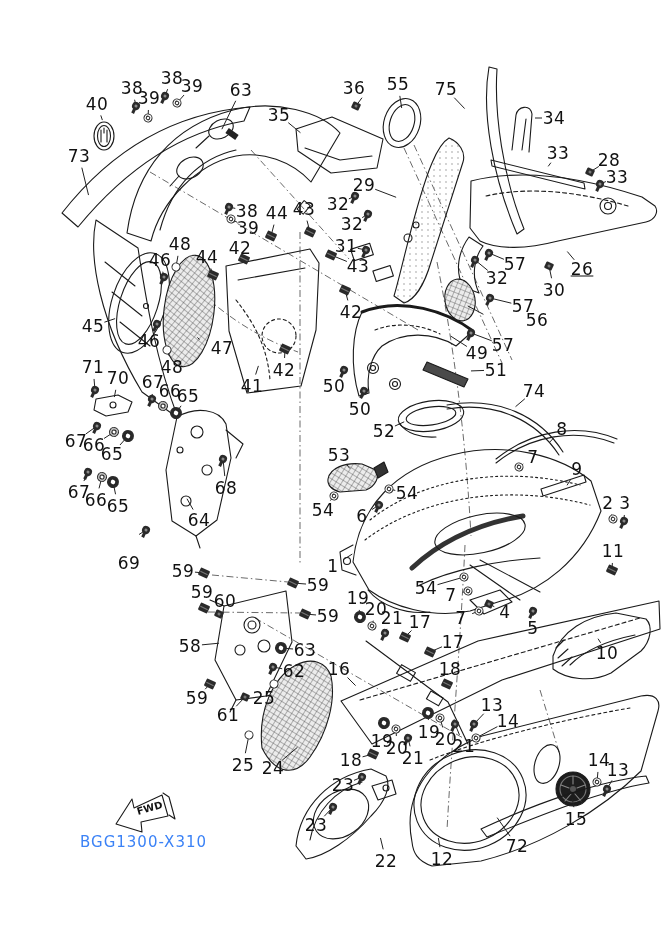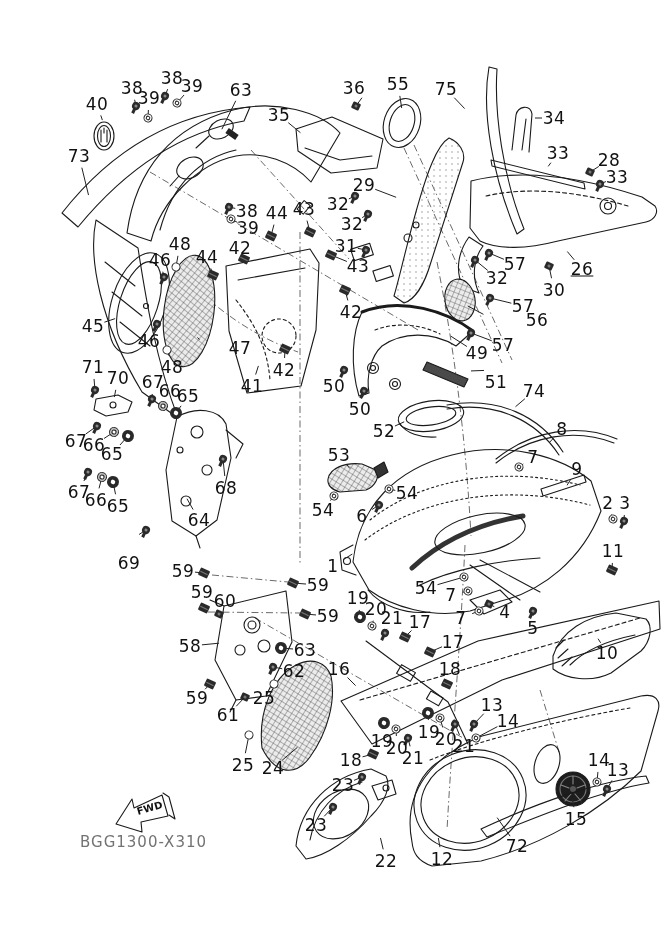--- a/index.html
+++ b/index.html
@@ -1,21 +1,21 @@
 <!DOCTYPE html>
 <html><head>
 <meta charset="utf-8">
 <style>
   html,body{margin:0;padding:0;background:#fff;}
   .stage{position:relative;width:661px;height:935px;background:#ffffff;overflow:hidden;
          font-family:"DejaVu Sans", sans-serif;}
   .stage svg{position:absolute;left:0;top:0;}
   .callout{position:absolute;transform:translate(-50%,-50%);font-size:17px;line-height:1;
            color:#111;white-space:nowrap;letter-spacing:0.5px;}
-  .diagram-code{position:absolute;left:80px;top:833px;font-size:15px;color:#737373;
+  .diagram-code{position:absolute;left:80px;top:833px;font-size:15px;color:#3b82f6;
                 letter-spacing:1px;}
   .fwd-text{font:bold 10px "DejaVu Sans",sans-serif;fill:#111;}
 </style>
 </head>
 <body>
 
 <div class="stage">
 
 <svg width="661" height="935" viewBox="0 0 661 935">
   <defs>
@@ -746,33 +746,33 @@
     <div class="callout" style="left: 248px; top: 228px;">39</div>
     <div class="callout" style="left: 346px; top: 246px;">31</div>
     <div class="callout" style="left: 358px; top: 266px;">43</div>
     <div class="callout" style="left: 351px; top: 312px;">42</div>
     <div class="callout" style="left: 240px; top: 248px;">42</div>
     <div class="callout" style="left: 207px; top: 257px;">44</div>
     <div class="callout" style="left: 180px; top: 244px;">48</div>
     <div class="callout" style="left: 160px; top: 260px;">46</div>
     <div class="callout" style="left: 93px; top: 326px;">45</div>
     <div class="callout" style="left: 149px; top: 341px;">46</div>
-    <div class="callout" style="left: 226px; top: 348px; padding-left: 28px;">47</div>
+    <div class="callout" style="left: 208px; top: 348px; padding-left: 28px;">47</div>
     <div class="callout" style="left: 172px; top: 367px;">48</div>
     <div class="callout" style="left: 252px; top: 386px;">41</div>
     <div class="callout" style="left: 284px; top: 370px;">42</div>
     <div class="callout" style="left: 515px; top: 264px;">57</div>
     <div class="callout" style="left: 497px; top: 278px;">32</div>
     <div class="callout" style="left: 582px; top: 269px; text-decoration: underline;">26</div>
     <div class="callout" style="left: 554px; top: 290px;">30</div>
     <div class="callout" style="left: 523px; top: 306px;">57</div>
     <div class="callout" style="left: 494px; top: 320px; margin-left: 43px;">56</div>
     <div class="callout" style="left: 503px; top: 345px;">57</div>
     <div class="callout" style="left: 477px; top: 353px;">49</div>
-    <div class="callout" style="left: 496px; top: 382px;">51</div>
+    <div class="callout" style="left: 496px; top: 370px;">51</div>
     <div class="callout" style="left: 534px; top: 391px;">74</div>
     <div class="callout" style="left: 334px; top: 386px;">50</div>
     <div class="callout" style="left: 360px; top: 409px;">50</div>
     <div class="callout" style="left: 384px; top: 431px;">52</div>
     <div class="callout" style="left: 339px; top: 455px;">53</div>
     <div class="callout" style="left: 407px; top: 493px;">54</div>
     <div class="callout" style="left: 323px; top: 510px;">54</div>
     <div class="callout" style="left: 362px; top: 516px;">6</div>
     <div class="callout" style="left: 93px; top: 367px;">71</div>
     <div class="callout" style="left: 118px; top: 378px;">70</div>

